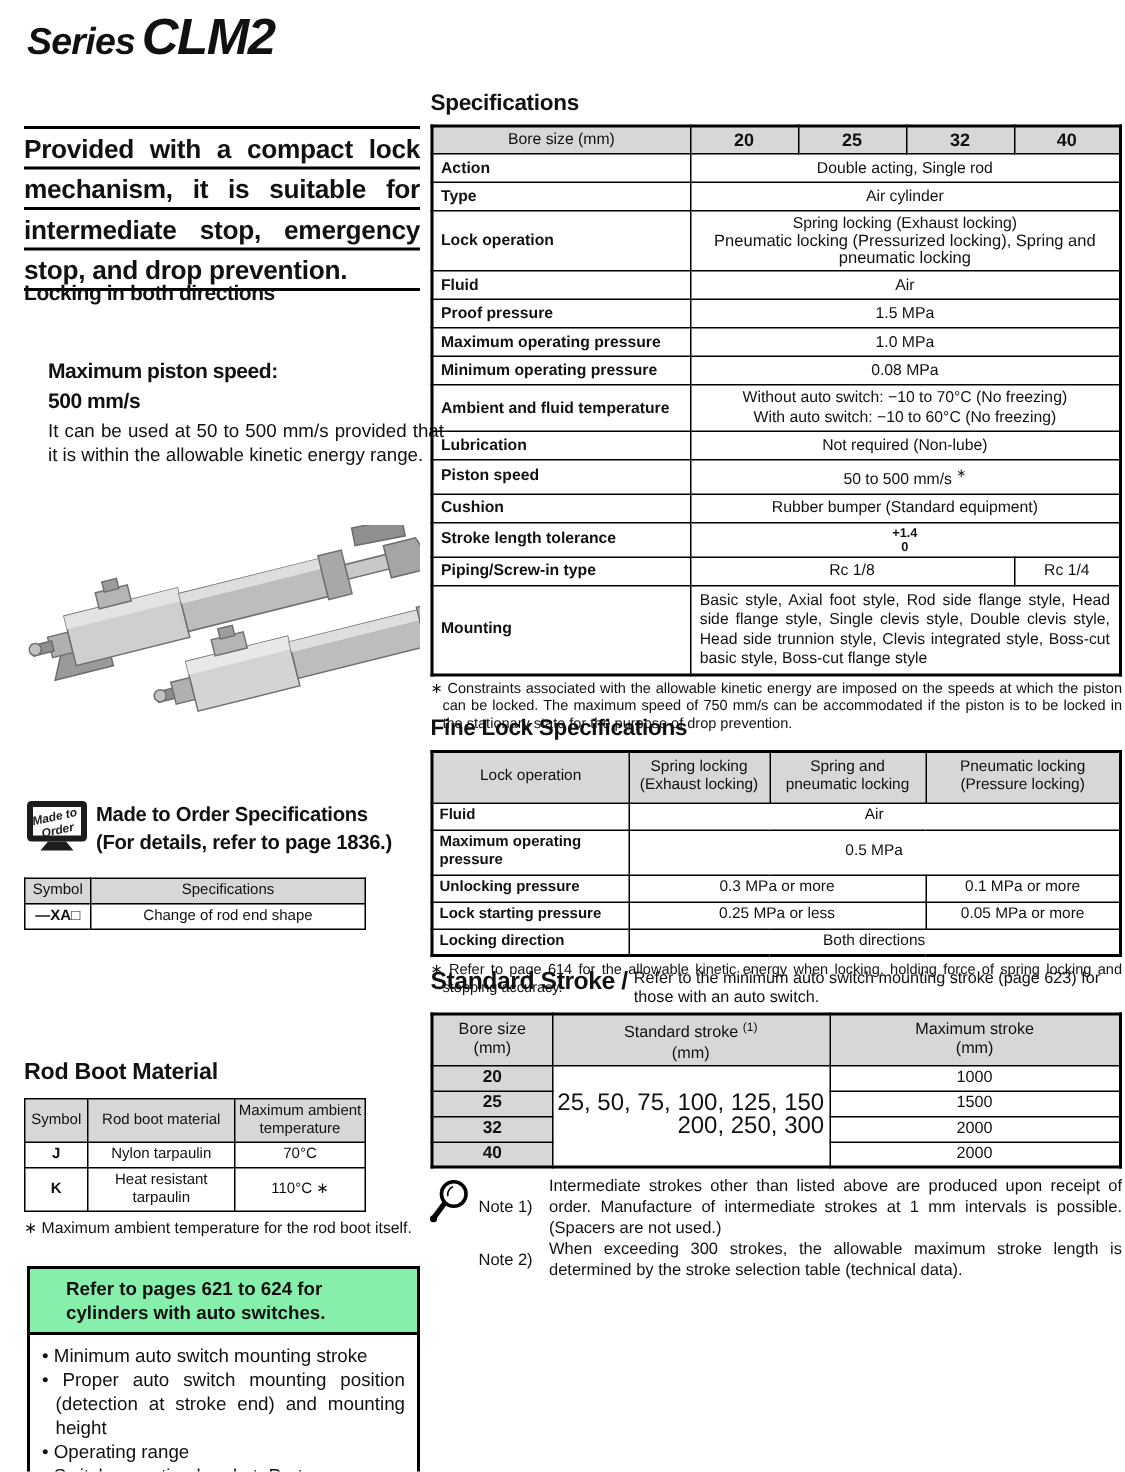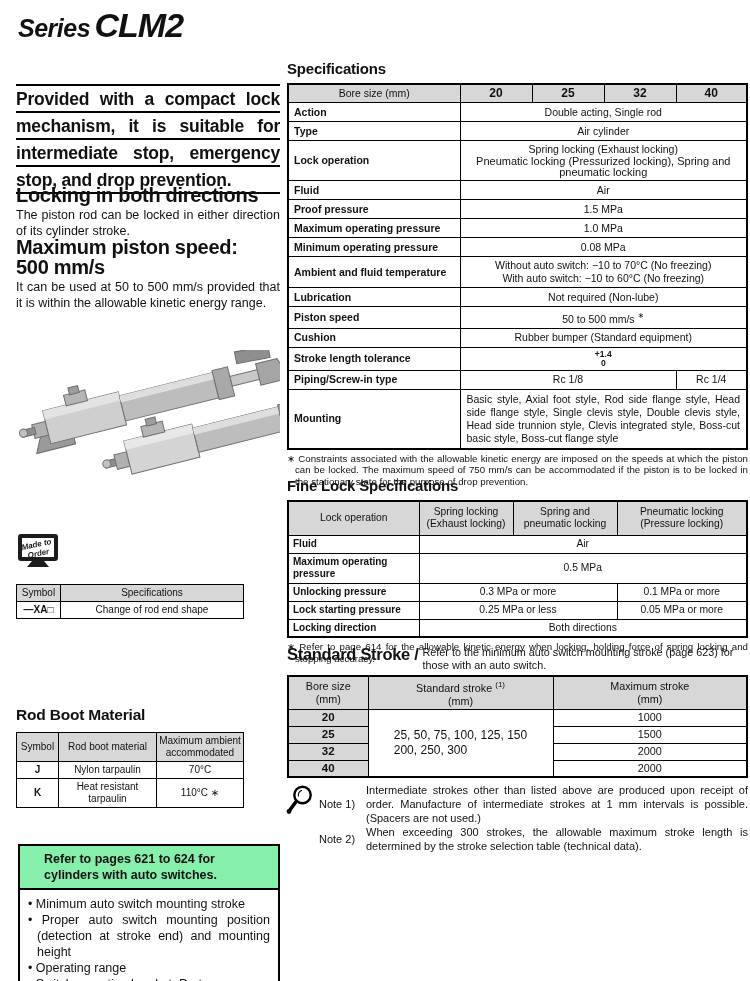--- a/index.html
+++ b/index.html
@@ -23,22 +23,22 @@
   
   .headline { position:absolute; top:0; left:0; width:100%; border-top:2px solid #000; }
   .headline-line {
     font-weight:bold; font-size:17.5px; line-height:23px; padding-top:2px;
     border-bottom:2px solid #000; text-align:justify; text-align-last:justify;
     letter-spacing:-0.2px; white-space:nowrap;
   }
   .headline-line.last { text-align-last:left; }
 
   .sec-locking { position:absolute; top:101px; left:0; width:100%; }
-  .sec-speed   { position:absolute; top:153px; left:0; width:100%; }
-  h3.left-h { font-size:20px; font-weight:bold; letter-spacing:-0.3px; line-height:20px; }
+  .sec-speed   { position:absolute; top:153px; left:16px; width:100%; }
+  h3.left-h { font-size:14px; font-weight:bold; letter-spacing:-0.3px; line-height:20px; }
   .left-body { font-size:12.5px; line-height:16px; text-align:justify; margin-top:2px; }
 
   .photo-wrap { position:absolute; top:266px; left:0; width:264px; height:125px; }
 
   .sec-mto { position:absolute; top:448px; left:0; width:100%; }
   .mto-head { display:flex; align-items:flex-start; }
   .mto-icon { flex:0 0 44px; margin-right:4px; }
   .mto-title { font-weight:bold; font-size:13.5px; line-height:16px; margin-top:3px; letter-spacing:-0.2px; }
 
   table.mini { border-collapse:collapse; table-layout:fixed; margin-top:8px; }
@@ -88,21 +88,21 @@
   table.fl td.h16 { height:18px; }
 
   .ss-titlebar { display:flex; align-items:flex-start; }
   .ss-title { font-size:16.5px; font-weight:bold; letter-spacing:-0.3px; white-space:nowrap; }
   .ss-titlenote { font-size:10.8px; line-height:12.5px; margin-left:4px; margin-top:1px; }
 
   table.ss { border-collapse:collapse; table-layout:fixed; width:461px; border:2px solid #000; margin-top:4px; }
   table.ss td { border:1px solid #000; font-size:10.8px; line-height:13px; text-align:center; padding:1px 2px; }
   table.ss tr.hdr td { background:#d7d7d7; height:32px; }
   table.ss td.bore { background:#d7d7d7; font-weight:bold; font-size:11.5px; height:17px; }
-  .std-block { display:inline-block; text-align:left; font-size:12px; line-height:15px; }
+  .std-block { display:inline-block; text-align:right; font-size:16px; line-height:15px; }
 
   .ss-notes { position:relative; margin-top:5px; padding-left:32px; }
   .magnifier { position:absolute; left:-2px; top:1px; }
   .note-row { display:flex;align-items:center; }
   .note-label { flex:0 0 47px; font-size:11px; line-height:14px; white-space:nowrap; }
   .note-text { flex:1; font-size:11px; line-height:14px; text-align:justify; }
 </style>
 </head>
 <body>
 
@@ -117,21 +117,20 @@
 
     <div class="headline">
       <div class="headline-line">Provided with a compact lock</div>
       <div class="headline-line">mechanism, it is suitable for</div>
       <div class="headline-line">intermediate stop, emergency</div>
       <div class="headline-line last">stop, and drop prevention.</div>
     </div>
 
     <div class="sec-locking">
       <h3 class="left-h">Locking in both directions</h3>
-      <p class="left-body">The piston rod can be locked in either direction of its cylinder stroke.</p>
     </div>
 
     <div class="sec-speed">
       <h3 class="left-h">Maximum piston speed:</h3>
       <h3 class="left-h">500 mm/s</h3>
       <p class="left-body">It can be used at 50 to 500 mm/s provided that it is within the allowable kinetic energy range.</p>
     </div>
 
     <div class="photo-wrap">
       <svg width="264" height="125" viewBox="0 0 264 125">
@@ -172,20 +171,24 @@
       <div class="mto-head">
         <span class="mto-icon">
           <svg width="44" height="40" viewBox="0 0 44 40">
             <rect x="2" y="2" width="40" height="27" rx="3" fill="#1c1c1c"></rect>
             <rect x="6" y="6" width="32" height="19" fill="#ffffff"></rect>
             <text x="21" y="15" font-size="8" font-style="italic" font-weight="bold" text-anchor="middle" transform="rotate(-12 21 15)" fill="#1c1c1c">Made to</text>
             <text x="23" y="24" font-size="8" font-style="italic" font-weight="bold" text-anchor="middle" transform="rotate(-12 23 24)" fill="#1c1c1c">Order</text>
             <polygon points="16,29 28,29 33,35 11,35" fill="#1c1c1c"></polygon>
           </svg>
         </span>
+        <div>
+          <div class="mto-title">Made to Order Specifications</div>
+          <div class="mto-title">(For details, refer to page 1836.)</div>
+        </div>
       </div>
       <table class="mini mto-table">
         <colgroup>
             <col style="width:44px">
             <col>
           </colgroup>
         <tbody>
             <tr>
           <td class="g">Symbol</td>
           <td class="g">Specifications</td>
@@ -205,35 +208,36 @@
             <col style="width:42px">
             <col style="width:98px">
             <col>
           </colgroup>
         <tbody>
             <tr>
           <td class="g">Symbol</td>
           <td class="g">Rod boot material</td>
           <td class="g">
             <div>Maximum ambient</div>
-            <div>accommodated</div>
+            <div>temperature</div>
           </td>
         </tr>
         <tr>
           <td class="b">J</td>
           <td>Nylon tarpaulin</td>
           <td>70°C</td>
         </tr>
         <tr>
           <td class="b">K</td>
           <td>Heat resistant tarpaulin</td>
           <td>110°C ∗</td>
         </tr>
       </tbody>
         </table>
+      <div class="rb-foot">∗ Maximum ambient temperature for the rod boot itself.</div>
     </div>
 
     <div class="sec-autoswitch">
       <div class="as-title">Refer to pages 621 to 624 for cylinders with auto switches.</div>
       <ul class="as-list">
         <li>Minimum auto switch mounting stroke</li>
         <li>Proper auto switch mounting position (detection at stroke end) and mounting height</li>
         <li>Operating range</li>
         <li>Switch mounting bracket: Part no.</li>
       </ul>

